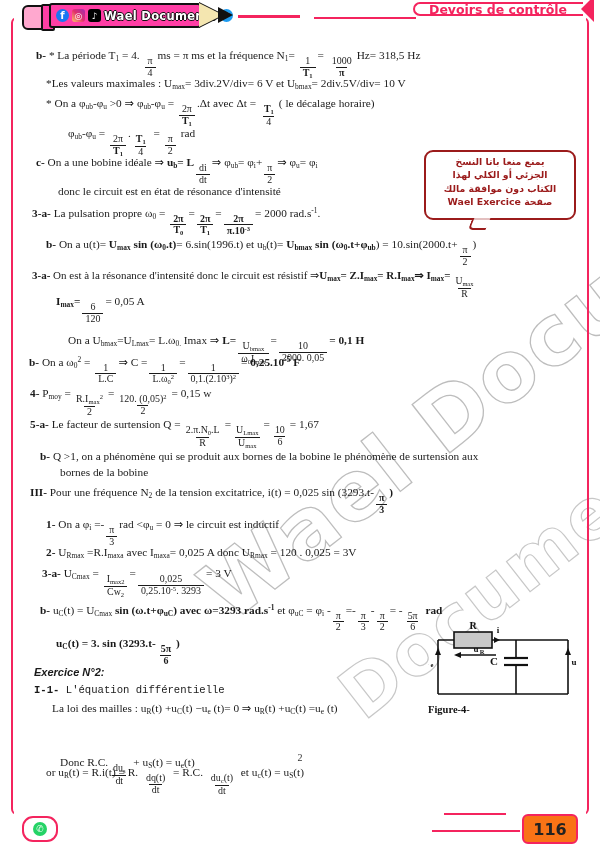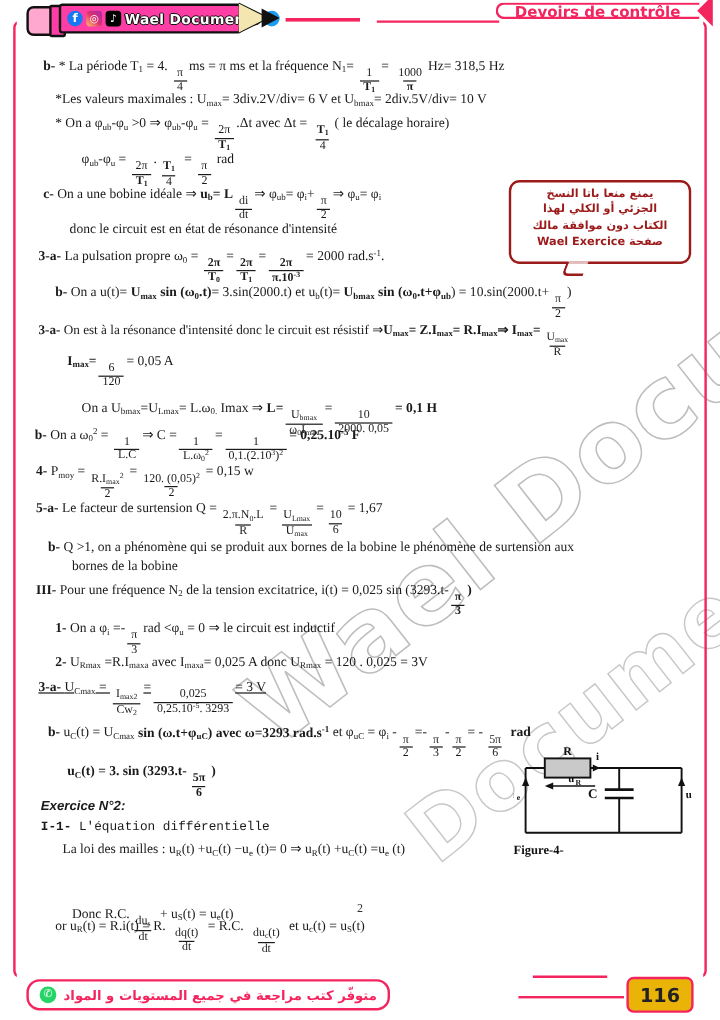--- a/index.html
+++ b/index.html
@@ -176,21 +176,21 @@
     color:#f4245e;white-space:nowrap;
   }
   .wa{
     width:14px;height:14px;border-radius:50%;background:#25d366;
     display:inline-flex;align-items:center;justify-content:center;
     color:#fff;font-size:9px;flex:none;
   }
   .foot-phone{color:#f4245e;font-size:12px;letter-spacing:.2px;direction:ltr;}
   .foot-num{
     position:absolute;right:22px;bottom:2px;width:52px;height:26px;
-    border:2.5px solid #f4245e;border-radius:6px;background:#eab308;
+    border:2.5px solid #f4245e;border-radius:6px;background:#f97316;
     display:flex;align-items:center;justify-content:center;
     font-family:"DejaVu Sans",sans-serif;font-weight:bold;font-size:16px;color:#222;
   }
   .foot-connect{
     position:absolute;left:432px;bottom:14px;width:88px;height:2.5px;background:#f4245e;
   }
 </style>
 </head>
 <body>
 
@@ -300,21 +300,21 @@
           <span class="den"><b><span>T</span><sub>1</sub></b></span>
         </span><span>=</span><span class="frac">
           <span class="num"><b>2π</b></span>
           <span class="den"><b><span>π.10</span><sup>-3</sup></b></span>
         </span><span>= 2000 rad.s</span><sup>-1</sup><span>.</span>
     </div>
 
     <div class="ln" style="top:195px;left:20px;">
       <span class="b">b-</span>
       <span>On a u(t)=</span>
-      <b><span>U</span><sub>max</sub> <span>sin (ω</span><sub>0</sub><span>.t)</span></b><span>= 3.sin(2000.t)  et u</span><sub>b</sub><span>(t)=</span>
+      <b><span>U</span><sub>max</sub> <span>sin (ω</span><sub>0</sub><span>.t)</span></b><span>= 6.sin(1996.t)  et u</span><sub>b</sub><span>(t)=</span>
       <b><span>U</span><sub>bmax</sub> <span>sin (ω</span><sub>0</sub><span>.t+φ</span><sub>ub</sub></b><span>)  = 10.sin(2000.t+</span><span class="frac">
           <span class="num">π</span>
           <span class="den">2</span>
         </span><span>)</span>
     </div>
 
     <div class="ln" style="top:226px;left:6px;font-size:11px;">
       <span class="b">3-a-</span>
       <span>On est à la résonance d'intensité donc le circuit est résistif ⇒</span><b><span>U</span><sub>max</sub><span>= Z.I</span><sub>max</sub><span>= R.I</span><sub>max</sub><span>⇒ I</span><sub>max</sub><span>=</span></b><span class="frac">
           <span class="num"><span>U</span><sub>max</sub></span>
@@ -398,21 +398,21 @@
           <span class="num">π</span>
           <span class="den">3</span>
         </span><span>rad &lt;φ</span><sub>u</sub><span> = 0  ⇒ le circuit est inductif</span>
     </div>
 
     <div class="ln" style="top:503px;left:20px;">
       <span class="b">2-</span>
       <span>U</span><sub>Rmax</sub><span> =R.I</span><sub>maxa</sub><span>  avec  I</span><sub>maxa</sub><span>= 0,025 A donc U</span><sub>Rmax</sub><span> = 120 . 0,025 = 3V</span>
     </div>
 
-    <div class="ln" style="top:524px;left:6px;text-decoration:underline;">
+    <div class="ln" style="top:524px;left:16px;">
       <span class="b">3-a-</span>
       <span>U</span><sub>Cmax</sub><span> = </span><span class="frac">
           <span class="num"><span>I</span><sub>max2</sub></span>
           <span class="den"><span>Cw</span><sub>2</sub></span>
         </span><span>=</span><span class="frac">
           <span class="num">0,025</span>
           <span class="den"><span>0,25.10</span><sup>-5</sup><span>. 3293</span></span>
         </span><span>= 3 V</span>
     </div>
 
@@ -517,19 +517,18 @@
       <text x="152" y="45" font-family="Liberation Serif, serif" font-size="6.5" font-weight="bold" text-anchor="middle" fill="#111">S</text>
     </svg>
     <div class="fig-cap">Figure-4-</div>
   </div>
 
   <div class="pagenum">2</div>
 
   <div class="footer">
     <div class="foot-connect"></div>
     <div class="foot-pill">
-      <span>متوفّر كتب مراجعة في جميع المستويات و المواد</span>
       <span class="wa">✆</span>
     </div>
     <div class="foot-num">116</div>
   </div>
 
 </div>
 
 </body></html>

